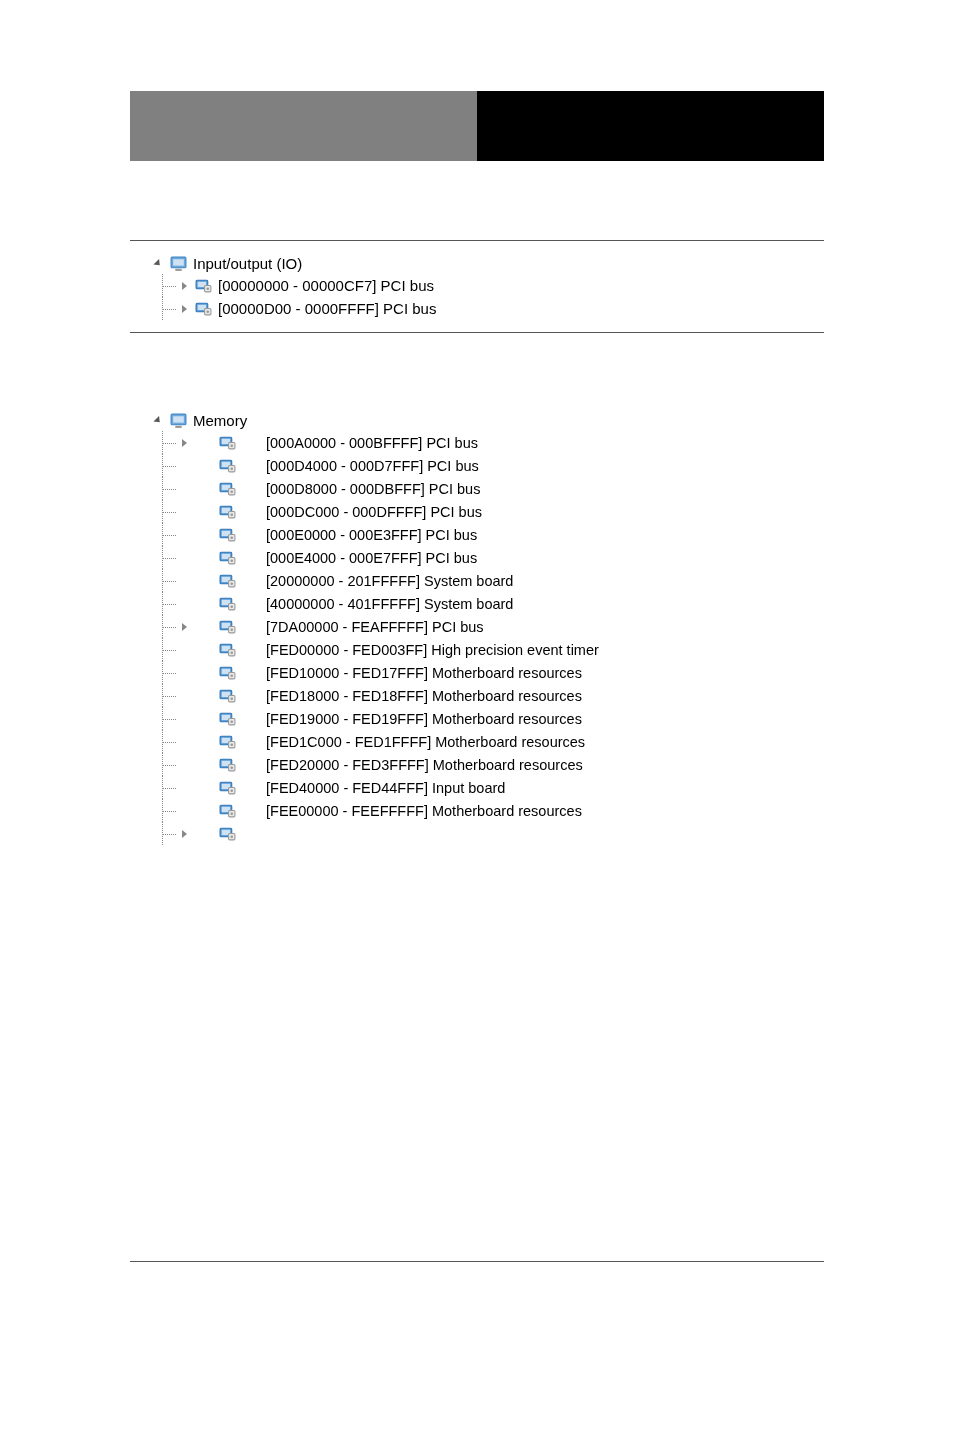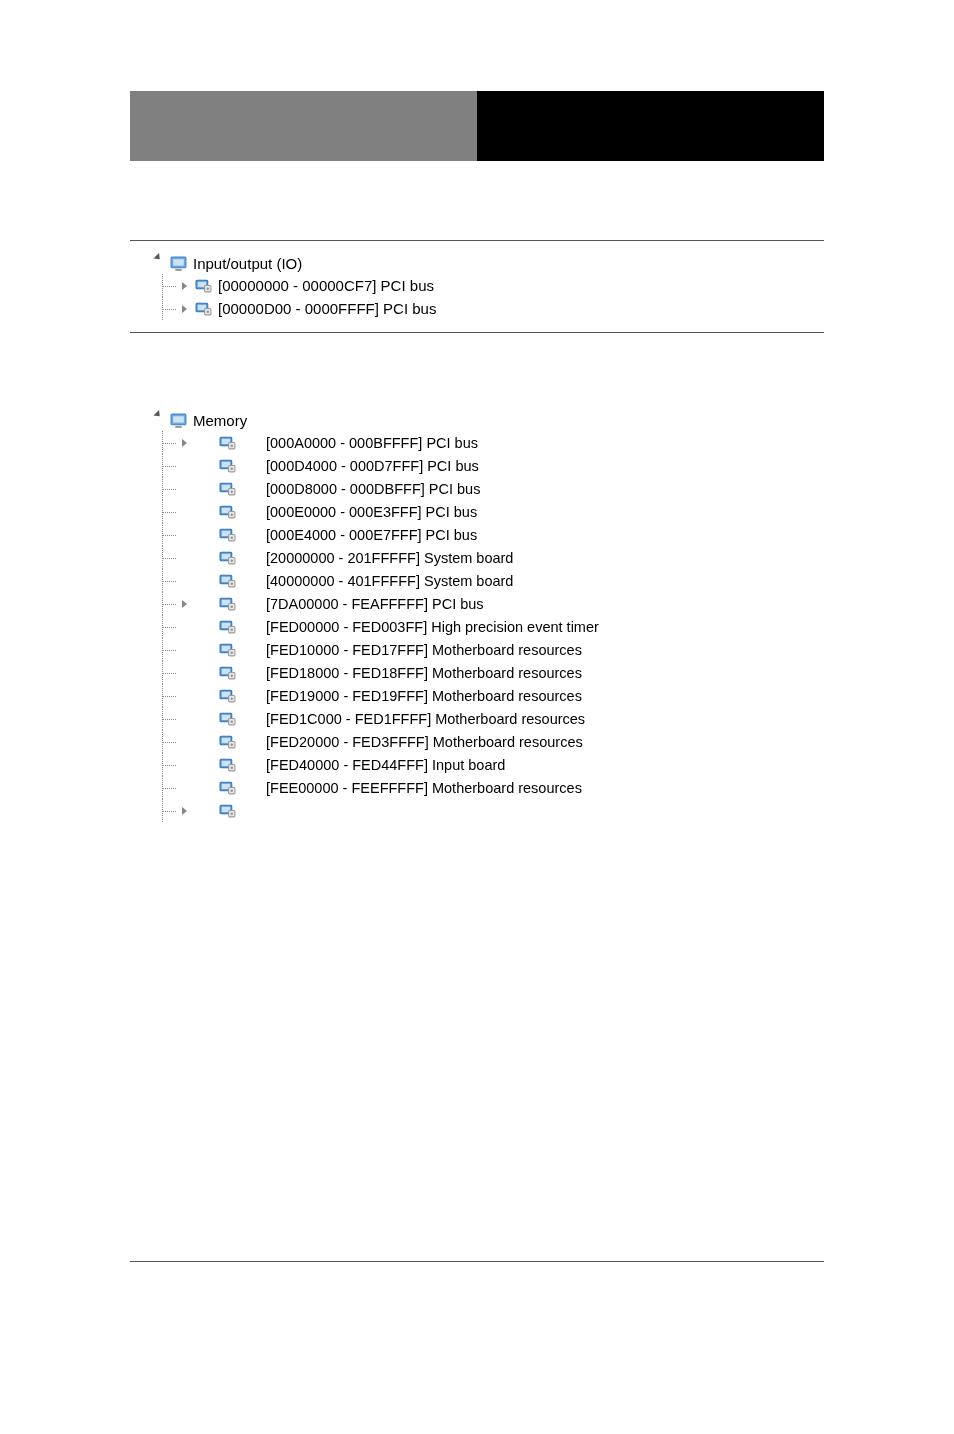--- a/index.html
+++ b/index.html
@@ -52,21 +52,21 @@
       border-top: 1px solid #555;
       margin-top: 12px;
     }
     .tree {
       padding-left: 24px;
       font-size: 15px;
       color: #000;
     }
     .tree-root {
       display: flex;
-      align-items: flex-start;
+      align-items: center;
       gap: 6px;
       padding: 2px 0;
     }
     .tree-item {
       display: flex;
       align-items: center;
       gap: 6px;
       padding: 3px 0 3px 28px;
       position: relative;
     }
@@ -249,20 +249,34 @@
           <span class="tree-connector-h"></span>
           <span style="width: 7px; display: inline-block;"></span>
           <span class="icon-device">
             <svg viewBox="0 0 16 16">
               <rect x="1" y="3" width="11" height="8" rx="1" fill="#5b9bd5" stroke="#2e75b6"></rect>
               <rect x="2.5" y="4.5" width="8" height="5" fill="#cfe2f3"></rect>
               <rect x="9" y="8" width="6" height="6" rx="1" fill="#e8e8e8" stroke="#999"></rect>
               <circle cx="12" cy="11" r="1.2" fill="#999"></circle>
             </svg>
           </span>
+          <span class="node-text">[000DC000 - 000DFFFF]  PCI bus</span>
+        </div>
+        <div class="tree-item">
+          <span class="tree-connector"></span>
+          <span class="tree-connector-h"></span>
+          <span style="width: 7px; display: inline-block;"></span>
+          <span class="icon-device">
+            <svg viewBox="0 0 16 16">
+              <rect x="1" y="3" width="11" height="8" rx="1" fill="#5b9bd5" stroke="#2e75b6"></rect>
+              <rect x="2.5" y="4.5" width="8" height="5" fill="#cfe2f3"></rect>
+              <rect x="9" y="8" width="6" height="6" rx="1" fill="#e8e8e8" stroke="#999"></rect>
+              <circle cx="12" cy="11" r="1.2" fill="#999"></circle>
+            </svg>
+          </span>
           <span class="node-text">[000E0000 - 000E3FFF]  PCI bus</span>
         </div>
         <div class="tree-item">
           <span class="tree-connector"></span>
           <span class="tree-connector-h"></span>
           <span style="width: 7px; display: inline-block;"></span>
           <span class="icon-device">
             <svg viewBox="0 0 16 16">
               <rect x="1" y="3" width="11" height="8" rx="1" fill="#5b9bd5" stroke="#2e75b6"></rect>
               <rect x="2.5" y="4.5" width="8" height="5" fill="#cfe2f3"></rect>

